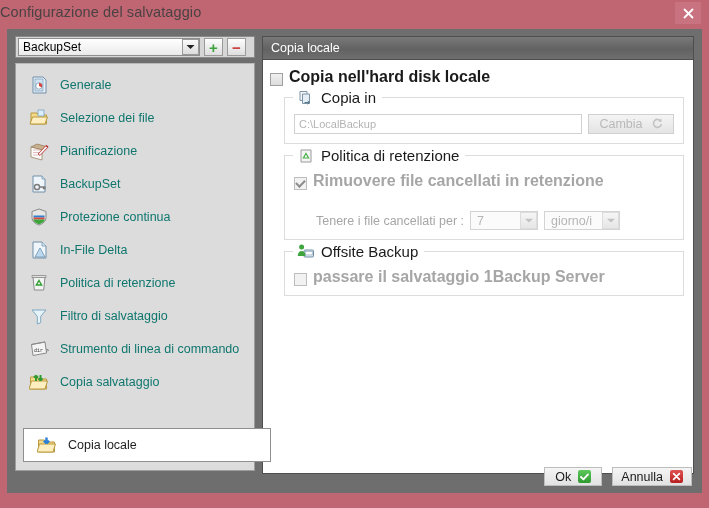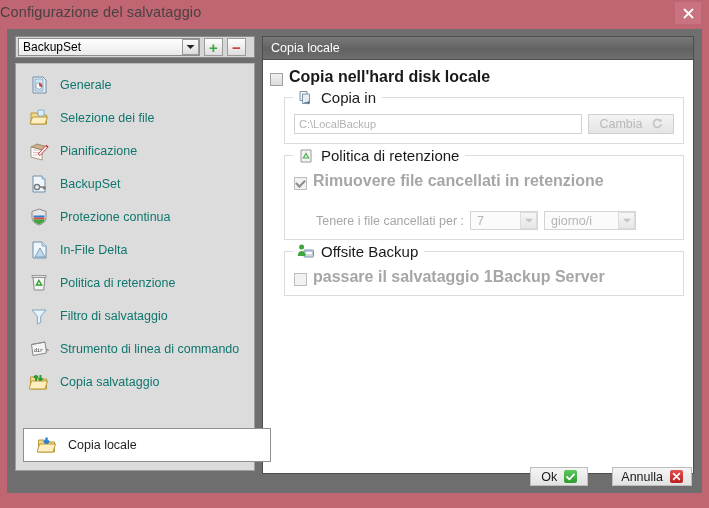--- a/index.html
+++ b/index.html
@@ -246,21 +246,21 @@
     background: linear-gradient(#f6f6f6,#e6e6e6);
     border: 1px solid #dcdcdc;
     box-sizing: border-box;
     display: flex; align-items: center; justify-content: center;
     flex: none;
   }
 
   
   .footer {
     position: absolute; right: 10px; bottom: 7px;
-    display: flex; align-items: center; gap: 24px;
+    display: flex; align-items: center; gap: 10px;
   }
   .fbtn {
     height: 19px;
     min-width: 58px;
     background: linear-gradient(#f5f5f5,#e2e2e2);
     border: 1px solid #bdbdbd;
     box-sizing: border-box;
     display: flex; align-items: center; justify-content: center;
     gap: 7px;
     font-size: 12.5px;
@@ -511,21 +511,21 @@
           <div class="sub-row">
             <span>Tenere i file cancellati per :</span>
             <span class="spinner" style="width:68px;">
               <span class="val">7</span>
               <span class="arr">
                 <svg width="8" height="5" viewBox="0 0 8 5">
                     <path d="M0 0.8 L4 4.4 L8 0.8 Z" fill="#c3c3c3"></path>
                   </svg>
               </span>
             </span>
-            <span class="spinner" style="width:92px;">
+            <span class="spinner" style="width:76px;">
               <span class="val">giorno/i</span>
               <span class="arr">
                 <svg width="8" height="5" viewBox="0 0 8 5">
                     <path d="M0 0.8 L4 4.4 L8 0.8 Z" fill="#c3c3c3"></path>
                   </svg>
               </span>
             </span>
           </div>
         </div>
 

